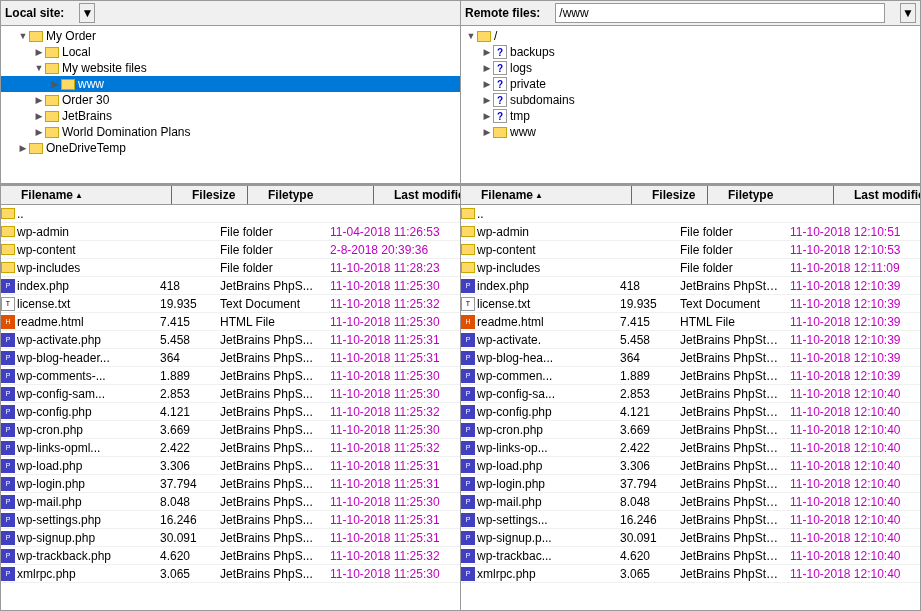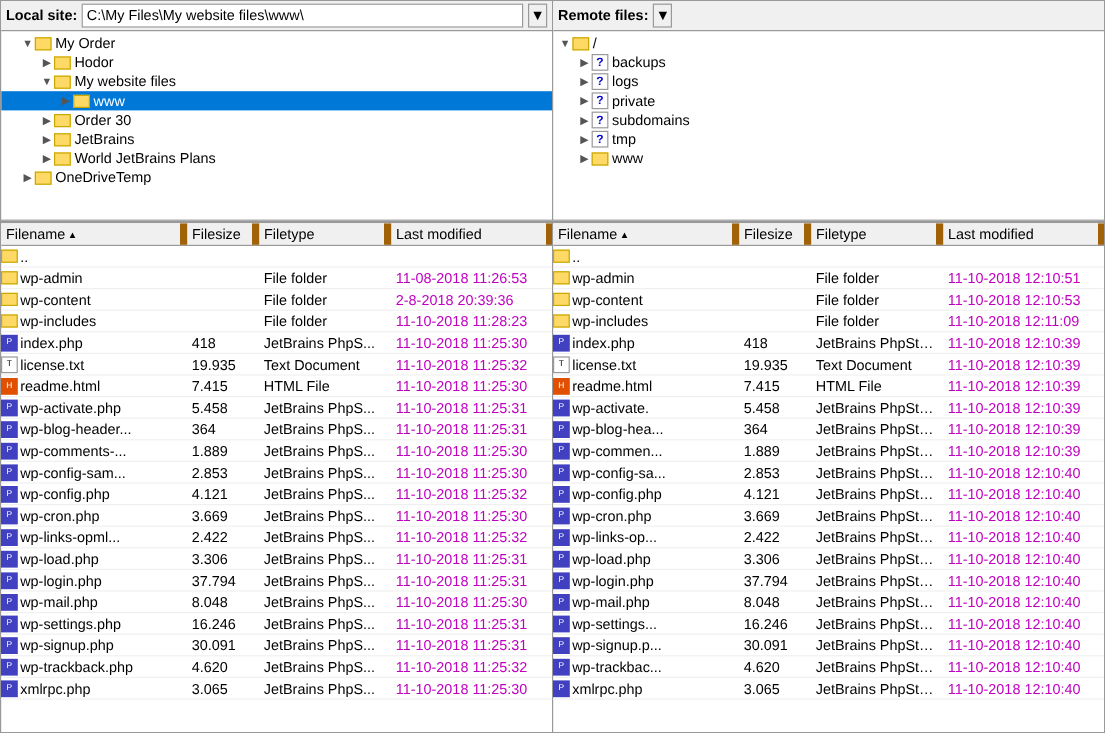--- a/index.html
+++ b/index.html
@@ -1,37 +1,37 @@
 <!DOCTYPE html>
 <html><head>
   <meta charset="utf-8">
   <style>
     * { box-sizing: border-box; margin: 0; padding: 0; font-family: 'Segoe UI', Tahoma, Geneva, Verdana, sans-serif; font-size: 12px; }
     body { background: #f0f0f0; width: 921px; height: 611px; overflow: hidden; display: flex; flex-direction: column; }
     
     .top-panel { display: flex; height: 185px; border-bottom: 1px solid #999; }
     .panel { flex: 1; display: flex; flex-direction: column; border: 1px solid #999; background: #fff; }
-    .panel-header { background: #f0f0f0; border-bottom: 1px solid #999; padding: 2px 4px; display: flex; align-items: center; gap: 4px; }
+    .panel-header { background: #f0f0f0; border-bottom: 1px solid #999; padding: 2px 4px; display: flex; align-items: center; gap: 15px; }
     .panel-header label { font-weight: bold; color: #000; }
     .panel-header .path-box { flex: 1; background: #fff; border: 1px solid #999; padding: 1px 3px; height: 20px; }
     .panel-header .dropdown-btn { width: 16px; height: 20px; background: #f0f0f0; border: 1px solid #999; display: flex; align-items: center; justify-content: center; cursor: pointer; }
     
     .tree-area { flex: 1; overflow-y: auto; overflow-x: hidden; padding: 2px 0; }
     .tree-item { display: flex; align-items: center; padding: 1px 0; cursor: pointer; white-space: nowrap; }
     .tree-item.selected { background: #0078d7; color: #fff; }
     .tree-item .indent { display: inline-block; }
     .tree-item .expander { width: 12px; display: inline-block; text-align: center; font-size: 9px; color: #555; }
     .folder-icon-small { width: 14px; height: 11px; background: #ffd966; border: 1px solid #c8a800; display: inline-block; margin-right: 3px; flex-shrink: 0; }
     .question-icon { width: 14px; height: 14px; background: #fff; border: 1px solid #999; display: inline-flex; align-items: center; justify-content: center; margin-right: 3px; font-size: 10px; font-weight: bold; color: #0000cc; flex-shrink: 0; }
     
     .bottom-panel { display: flex; flex: 1; overflow: hidden; }
     .file-pane { flex: 1; border: 1px solid #999; background: #fff; overflow: hidden; display: flex; flex-direction: column; }
     
     .table-header { display: flex; background: #f0f0f0; border-bottom: 1px solid #999; }
-    .col-header { padding: 2px 4px; border-right: 6px solid #a16207; cursor: pointer; display: flex; align-items: center; gap: 2px; font-weight: normal; color: #000; }
+    .col-header { padding: 2px 4px; border-right: 1px solid #a16207; cursor: pointer; display: flex; align-items: center; gap: 2px; font-weight: bold; color: #000; margin-left: 16px; }
     .col-filename { width: 155px; flex-shrink: 0; }
     .col-filesize { width: 60px; flex-shrink: 0; }
     .col-filetype { width: 110px; flex-shrink: 0; }
     .col-modified { width: 135px; flex-shrink: 0; }
     
     .table-body { flex: 1; overflow-y: auto; }
     .file-row { display: flex; align-items: center; padding: 0 0; height: 18px; border-bottom: 1px solid #f0f0f0; cursor: pointer; }
     .cell { padding: 0 4px; white-space: nowrap; overflow: hidden; text-overflow: ellipsis; }
     .cell-filename { width: 155px; flex-shrink: 0; display: flex; align-items: center; gap: 2px; }
     .cell-filesize { width: 60px; flex-shrink: 0; text-align: left; padding-right: 6px; }
@@ -54,35 +54,34 @@
     .table-body::-webkit-scrollbar-thumb { background: #c0c0c0; border: 1px solid #999; }
   </style>
 </head>
 <body>
 
 <div class="top-panel">
 
   <div class="panel" style="border-right: none;">
     <div class="panel-header">
       <label>Local site:</label>
-      <input class="path-box" style="font-size: 12px;" value="C:\My Files\My website files\www\">
       <div class="dropdown-btn">▼</div>
     </div>
     <div class="tree-area" id="local-tree">
     <div class="tree-item">
           <span class="indent" style="width: 16px;"></span>
           <span class="expander">▼</span>
           <span class="folder-icon-small"></span>
           <span>My Order</span>
         </div>
         <div class="tree-item">
           <span class="indent" style="width: 32px;"></span>
           <span class="expander">▶</span>
           <span class="folder-icon-small"></span>
-          <span>Hodor</span>
+          <span>Local</span>
         </div>
         <div class="tree-item">
           <span class="indent" style="width: 32px;"></span>
           <span class="expander">▼</span>
           <span class="folder-icon-small"></span>
           <span>My website files</span>
         </div>
         <div class="tree-item selected">
           <span class="indent" style="width: 48px;"></span>
           <span class="expander">▶</span>
@@ -98,34 +97,35 @@
         <div class="tree-item">
           <span class="indent" style="width: 32px;"></span>
           <span class="expander">▶</span>
           <span class="folder-icon-small"></span>
           <span>JetBrains</span>
         </div>
         <div class="tree-item">
           <span class="indent" style="width: 32px;"></span>
           <span class="expander">▶</span>
           <span class="folder-icon-small"></span>
-          <span>World JetBrains Plans</span>
+          <span>World Domination Plans</span>
         </div>
         <div class="tree-item">
           <span class="indent" style="width: 16px;"></span>
           <span class="expander">▶</span>
           <span class="folder-icon-small"></span>
           <span>OneDriveTemp</span>
         </div>
       </div>
   </div>
 
   <div class="panel">
     <div class="panel-header">
       <label>Remote files:</label>
+      <input class="path-box" style="font-size: 12px;" value="/www">
       <div class="dropdown-btn">▼</div>
     </div>
     <div class="tree-area" id="remote-tree">
     <div class="tree-item">
           <span class="indent" style="width: 4px;"></span>
           <span class="expander">▼</span>
           <span class="folder-icon-small"></span>
           <span>/</span>
         </div>
         <div class="tree-item">
@@ -187,21 +187,21 @@
           <div class="cell cell-filetype"></div>
           <div class="cell cell-modified"></div>
         </div>
         <div class="file-row">
           <div class="cell-filename">
             <span class="file-icon-folder"></span>
             <span>wp-admin</span>
           </div>
           <div class="cell cell-filesize"></div>
           <div class="cell cell-filetype">File folder</div>
-          <div class="cell cell-modified">11-08-2018 11:26:53</div>
+          <div class="cell cell-modified">11-04-2018 11:26:53</div>
         </div>
         <div class="file-row">
           <div class="cell-filename">
             <span class="file-icon-folder"></span>
             <span>wp-content</span>
           </div>
           <div class="cell cell-filesize"></div>
           <div class="cell cell-filetype">File folder</div>
           <div class="cell cell-modified">2-8-2018 20:39:36</div>
         </div>

